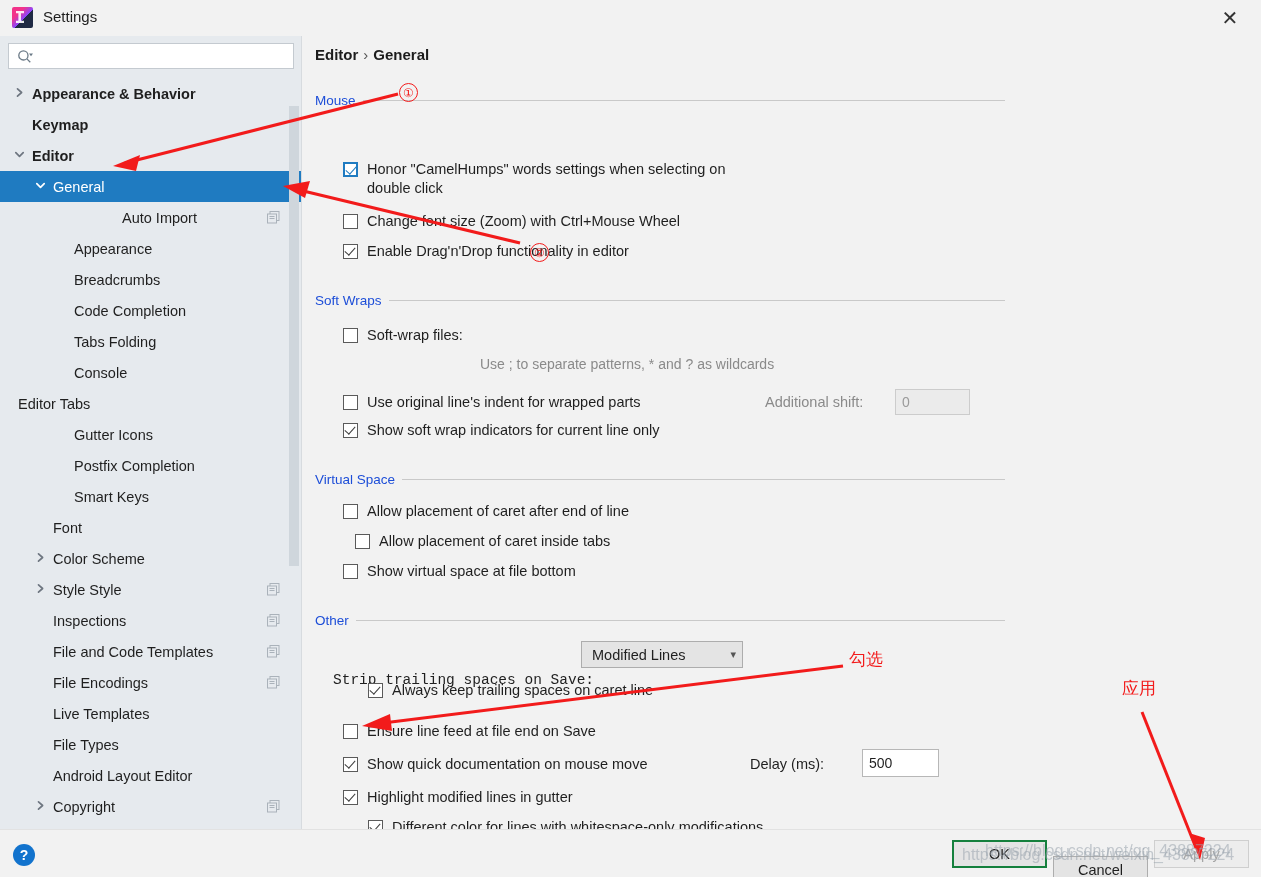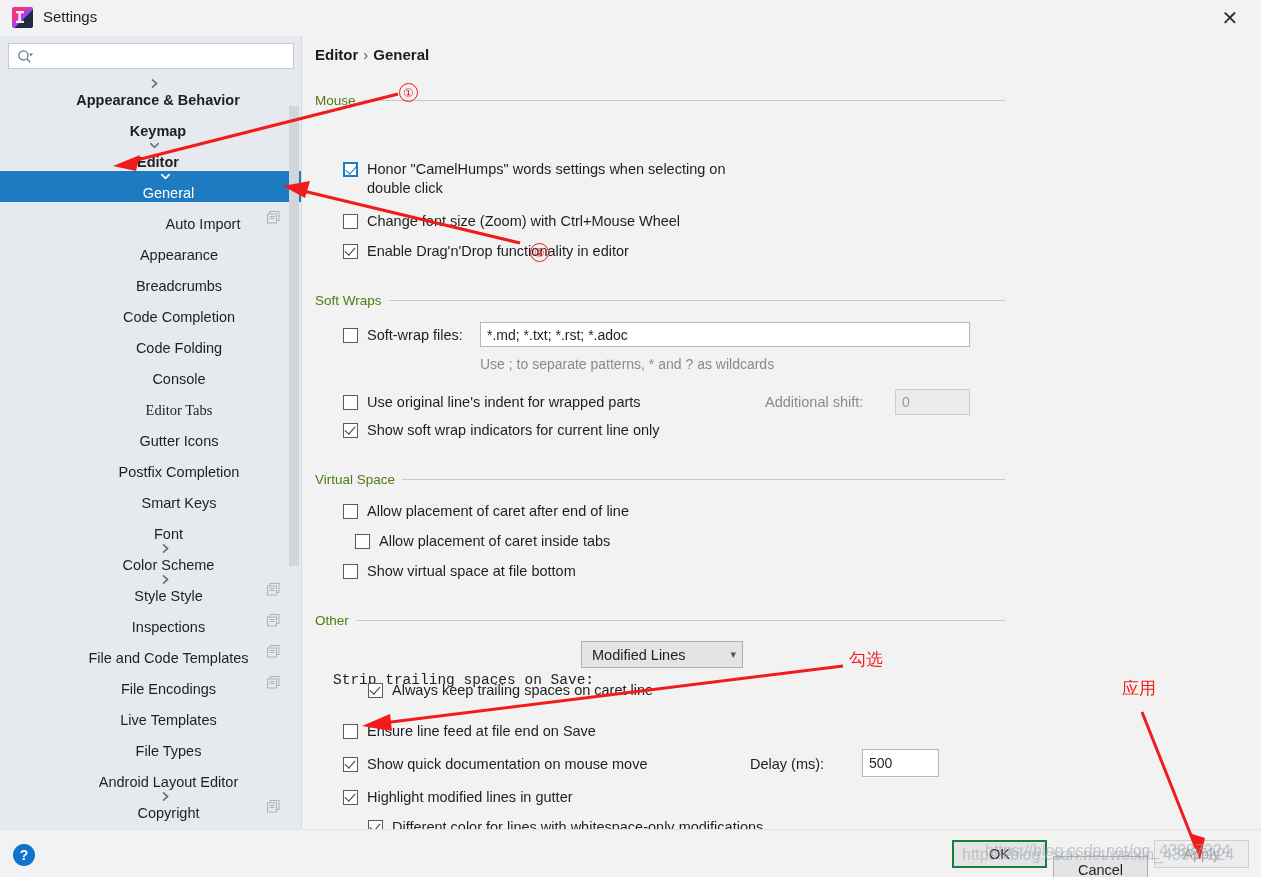--- a/index.html
+++ b/index.html
@@ -83,21 +83,20 @@
     width: 302px; height: 751px;
   }
   .tree-item {
     position: relative;
     height: 31px;
     display: flex; align-items: center;
     font-size: 14.5px;
     color: #1f1f1f;
     cursor: default;
     user-select: none;
-    flex-direction: column;
   }
   .tree-item.bold { font-weight: bold; }
   .tree-item.selected {
     background: #1f7bc1;
     color: #ffffff;
   }
   .tree-item .chev {
     width: 14px; height: 14px;
     margin-right: 4px;
     display: inline-block;
@@ -133,21 +132,21 @@
   .breadcrumb .sep { font-weight: normal; color: #555; margin: 0 5px; }
 
   .section {
     position: absolute; left: 12px;
     width: 690px;
   }
   .sect-head {
     position: relative;
     height: 16px;
     display: flex; align-items: center;
-    font-size: 13.5px; color: #4d7c0f;
+    font-size: 13.5px; color: #1d4ed8;
   }
   .sect-head .line {
     flex: 1 1 auto;
     height: 1px;
     background: #c9c9c9;
     margin-left: 7px;
   }
 
   .row { position: absolute; display: flex; align-items: flex-start; }
   .cb {
@@ -327,27 +326,27 @@
         <div class="tree-item" style="padding-left: 56px;">
           <span class="chev none" style="color: rgb(110, 118, 128);"></span>
           <span class="tree-label">Breadcrumbs</span>
         </div>
         <div class="tree-item" style="padding-left: 56px;">
           <span class="chev none" style="color: rgb(110, 118, 128);"></span>
           <span class="tree-label">Code Completion</span>
         </div>
         <div class="tree-item" style="padding-left: 56px;">
           <span class="chev none" style="color: rgb(110, 118, 128);"></span>
-          <span class="tree-label">Code Folding</span>
+          <span class="tree-label">Tabs Folding</span>
         </div>
         <div class="tree-item" style="padding-left: 56px;">
           <span class="chev none" style="color: rgb(110, 118, 128);"></span>
           <span class="tree-label">Console</span>
         </div>
-        <div class="tree-item" style="padding-left: 56px; font-family: Liberation Serif, serif;">
+        <div class="tree-item" style="">
           <span class="chev none" style="color: rgb(110, 118, 128);"></span>
           <span class="tree-label">Editor Tabs</span>
         </div>
         <div class="tree-item" style="padding-left: 56px;">
           <span class="chev none" style="color: rgb(110, 118, 128);"></span>
           <span class="tree-label">Gutter Icons</span>
         </div>
         <div class="tree-item" style="padding-left: 56px;">
           <span class="chev none" style="color: rgb(110, 118, 128);"></span>
           <span class="tree-label">Postfix Completion</span>
@@ -474,21 +473,20 @@
       <div class="sect-head">
         <span>Soft Wraps</span>
         <span class="line"></span>
       </div>
     </div>
 
     <div class="row" style="left:40px; top:290px;">
       <span class="cb"></span>
       <span class="cb-label">Soft-wrap files:</span>
     </div>
-    <input class="txtinput" type="text" style="position: absolute; left: 177px; top: 286px; width: 490px; height: 25px;" value="*.md; *.txt; *.rst; *.adoc">
 
     <div class="hint" style="position:absolute; left:177px; top:320px;">Use ; to separate patterns, * and ? as wildcards</div>
 
     <div class="row" style="left:40px; top:357px;">
       <span class="cb"></span>
       <span class="cb-label">Use original line's indent for wrapped parts</span>
     </div>
     <div class="plain-label dim" style="position:absolute; left:462px; top:358px;">Additional shift:</div>
     <input class="txtinput disabled" type="text" disabled="" style="position: absolute; left: 592px; top: 353px; width: 75px; height: 26px;" value="0">
 

